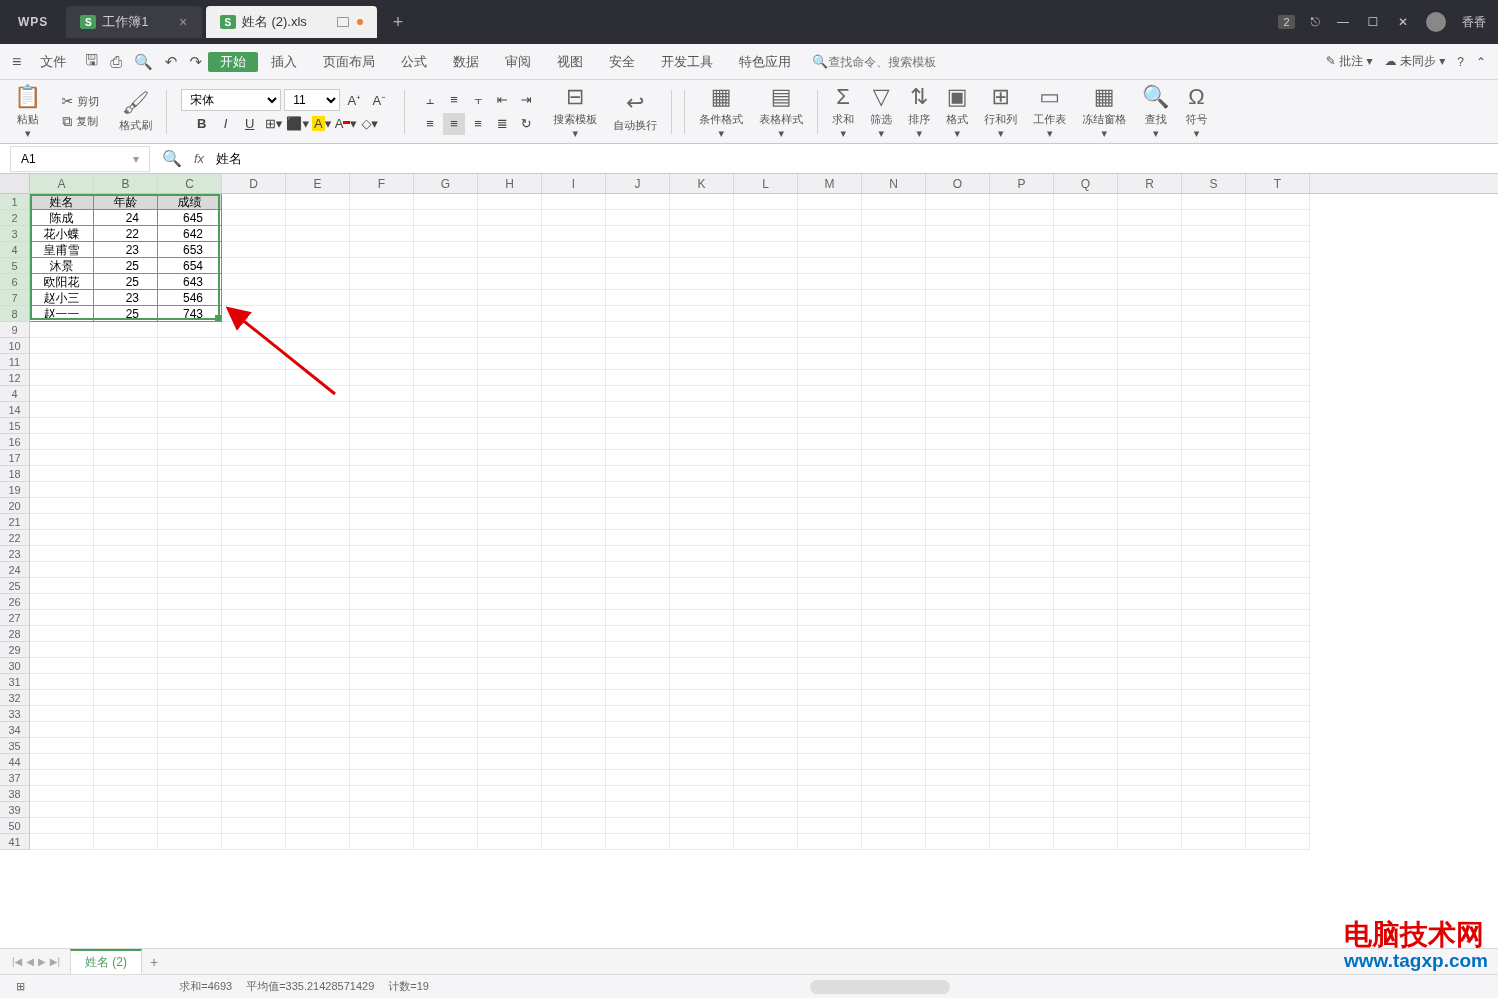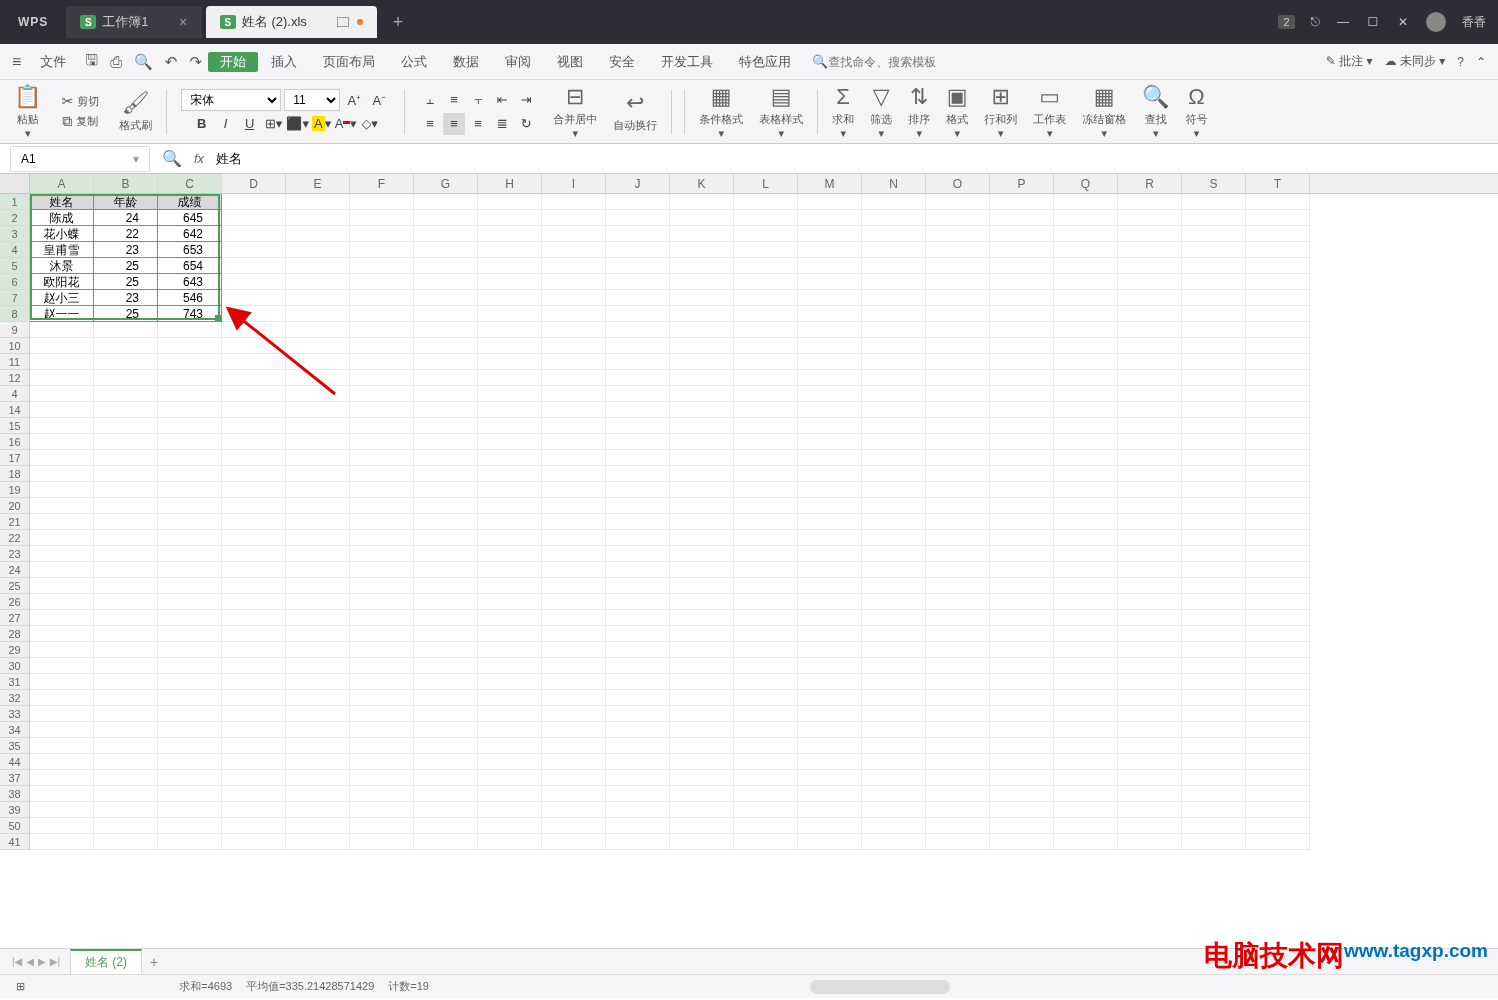--- a/index.html
+++ b/index.html
@@ -59,21 +59,21 @@
 .sel-handle { position: absolute; width: 6px; height: 6px; background: #4a9e5c; bottom: -3px; right: -3px; }
 .arrow-red { position: absolute; pointer-events: none; z-index: 10; }
 .sheet-tabs { height: 26px; background: #f5f5f7; border-top: 1px solid #d8d8d8; display: flex; align-items: center; padding: 0 12px; font-size: 12px; }
 .sheet-tabs .nav { display: flex; gap: 4px; color: #aaa; font-size: 10px; }
 .sheet-tabs .stab { padding: 3px 14px; background: #fff; border: 1px solid #d8d8d8; border-bottom: none; margin-left: 10px; color: #4a9e5c; border-top: 2px solid #4a9e5c; }
 .sheet-tabs .add { margin-left: 8px; color: #888; font-size: 14px; }
 .hscroll { position: absolute; bottom: 0; right: 16px; height: 14px; background: #ddd; border-radius: 7px; width: 140px; }
 .statusbar { height: 24px; background: #f5f5f7; border-top: 1px solid #ddd; display: flex; align-items: center; padding: 0 16px; font-size: 11px; color: #666; gap: 14px; }
 .watermark { position: absolute; right: 10px; bottom: 28px; z-index: 20; display: flex; align-items: center; }
 .watermark .tag { background: #0070c0; color: #fff; font-size: 42px; font-weight: 900; padding: 4px 14px; font-family: Arial, sans-serif; letter-spacing: 1px; }
-.watermark .txt { margin-left: 6px; display: flex; line-height: 1.1; }
+.watermark .txt { margin-left: 6px; display: flex; flex-direction: column; line-height: 1.1; }
 .watermark .cn { color: #e00000; font-size: 28px; font-weight: 900; }
 .watermark .url { color: #0070c0; font-size: 19px; font-weight: bold; }
 </style>
 </head>
 <body>
 
 <div class="titlebar">
   <div class="wps-logo"><span>WPS</span></div>
   <div class="tab" style="background:#3c3c44">
     <span class="doc-icon">S</span>
@@ -176,21 +176,21 @@
       <span class="fmt-btn">⇥</span>
     </div>
     <div style="display:flex;gap:2px">
       <span class="fmt-btn">≡</span>
       <span class="fmt-btn" style="background:#d8d8d8">≡</span>
       <span class="fmt-btn">≡</span>
       <span class="fmt-btn">≣</span>
       <span class="fmt-btn">↻</span>
     </div>
   </div>
-  <div class="big-btn"><span class="ico">⊟</span><span>合并居中</span>▾</div>
+  <div class="big-btn"><span class="ico">⊟</span><span>搜索模板</span>▾</div>
   <div class="big-btn">
       <span class="ico">↩</span>
       <span>自动换行</span>
     </div>
   <div class="divider"></div>
   <div class="divider"></div>
   <div class="big-btn"><span class="ico">▦</span><span>条件格式</span>▾</div>
   <div class="big-btn"><span class="ico">▤</span><span>表格样式</span>▾</div>
   <div class="divider"></div>
   <div class="big-btn"><span class="ico">Σ</span><span>求和</span>▾</div>

